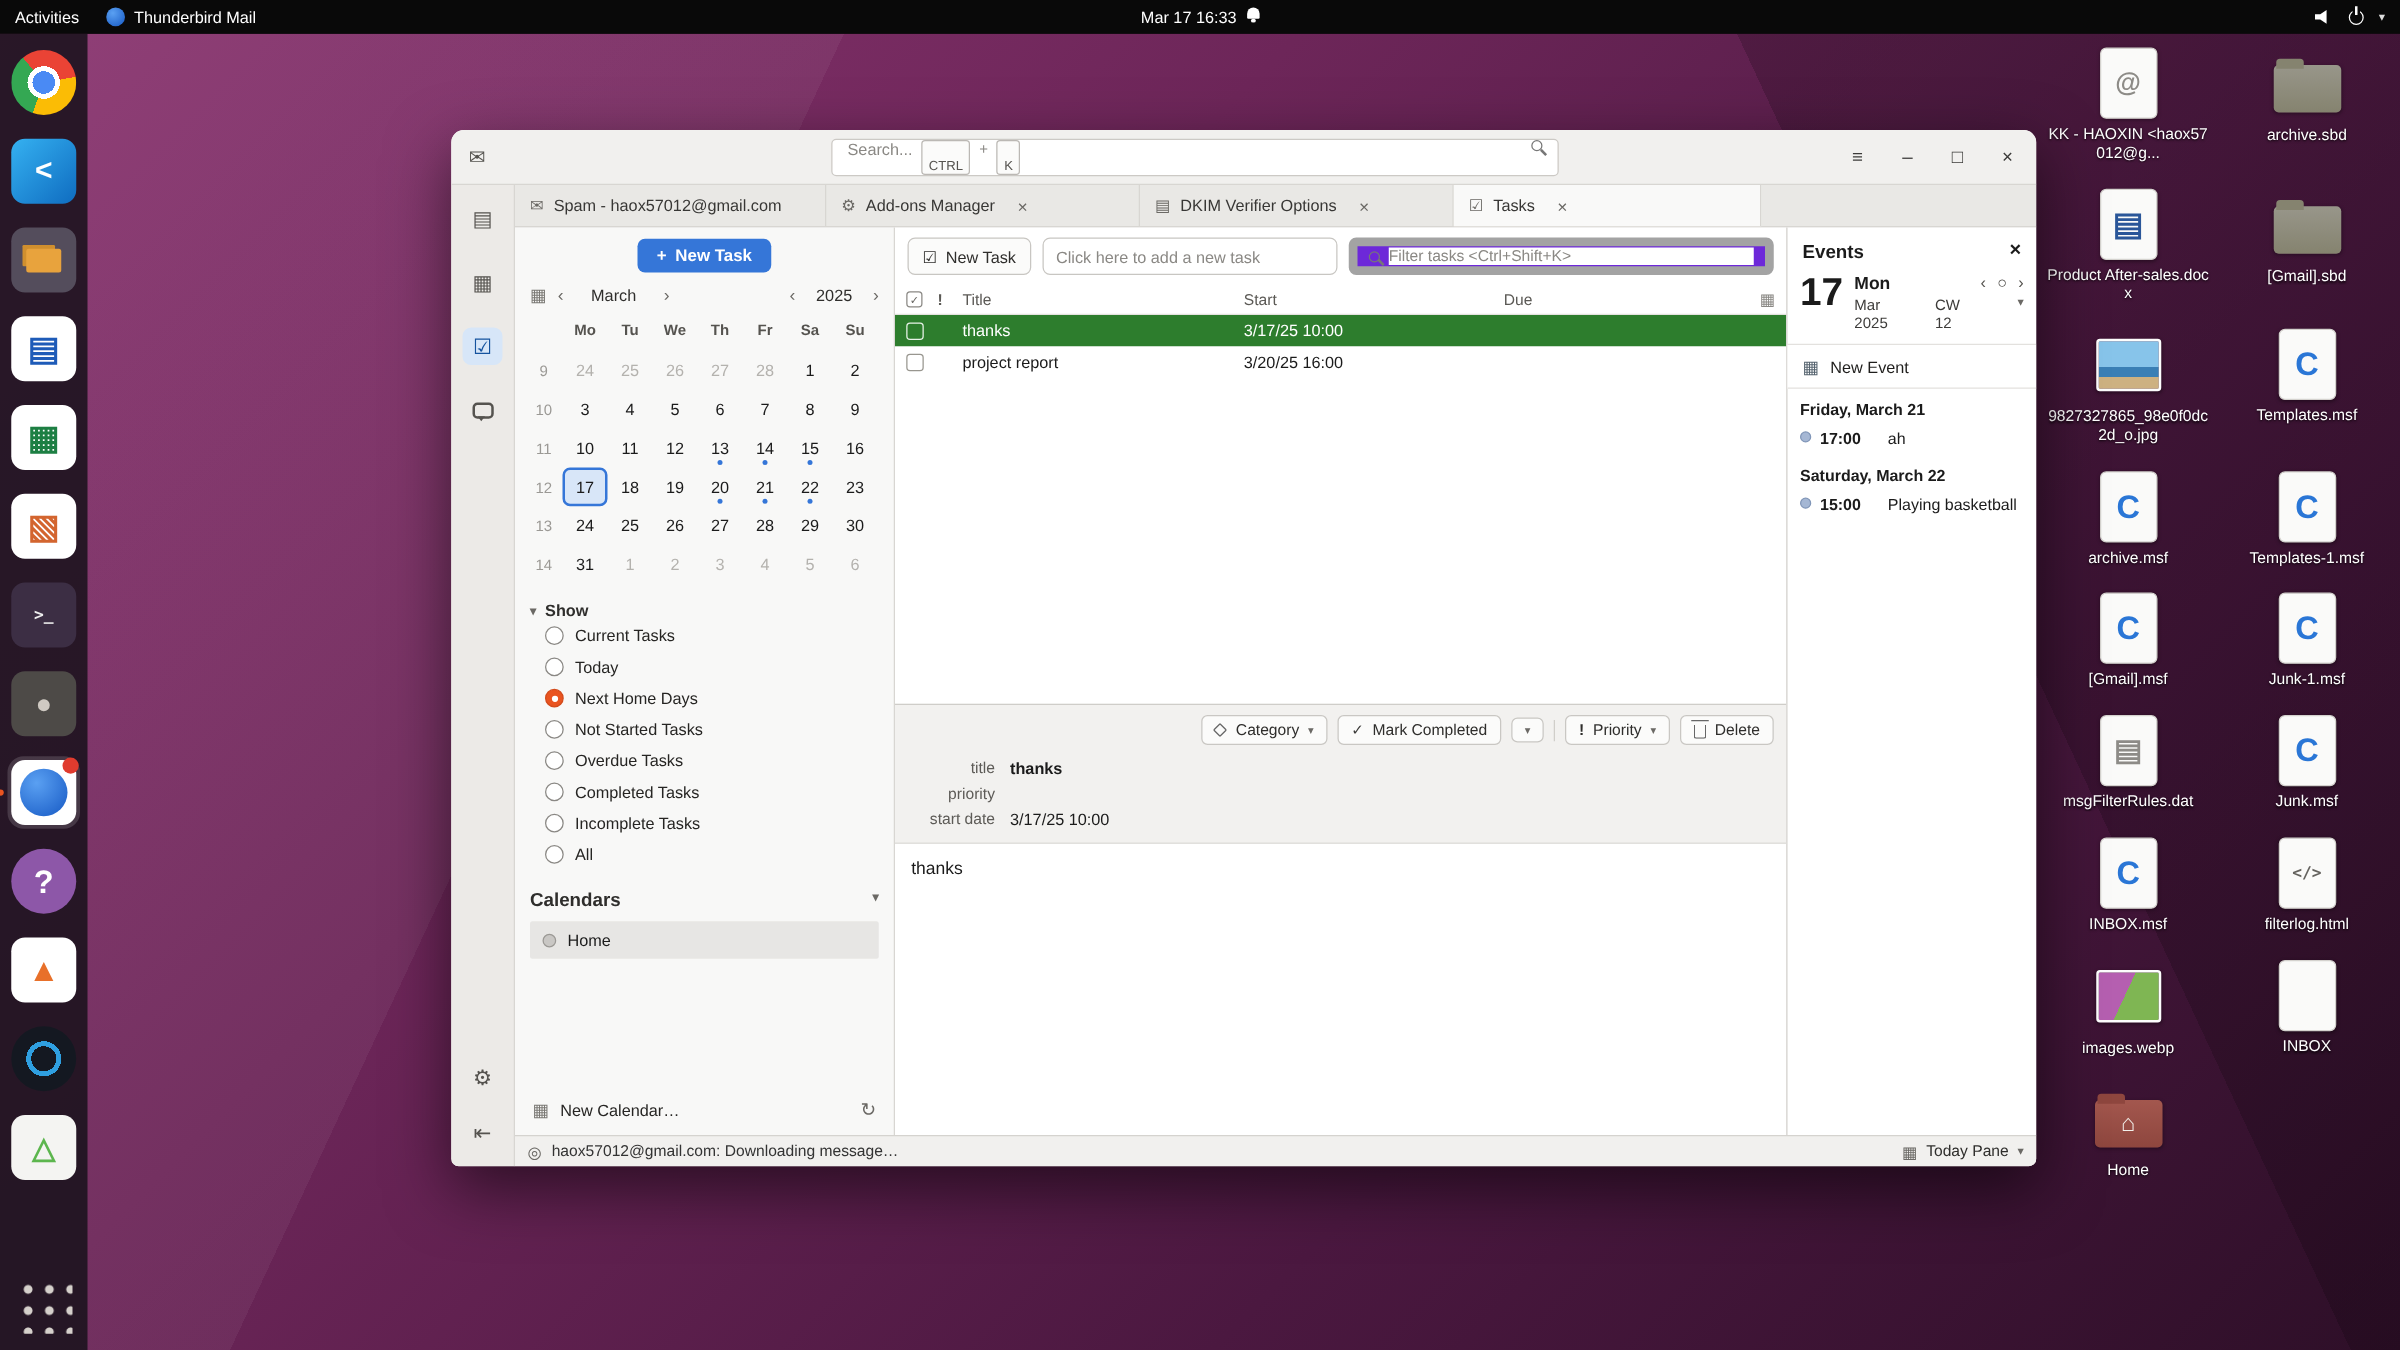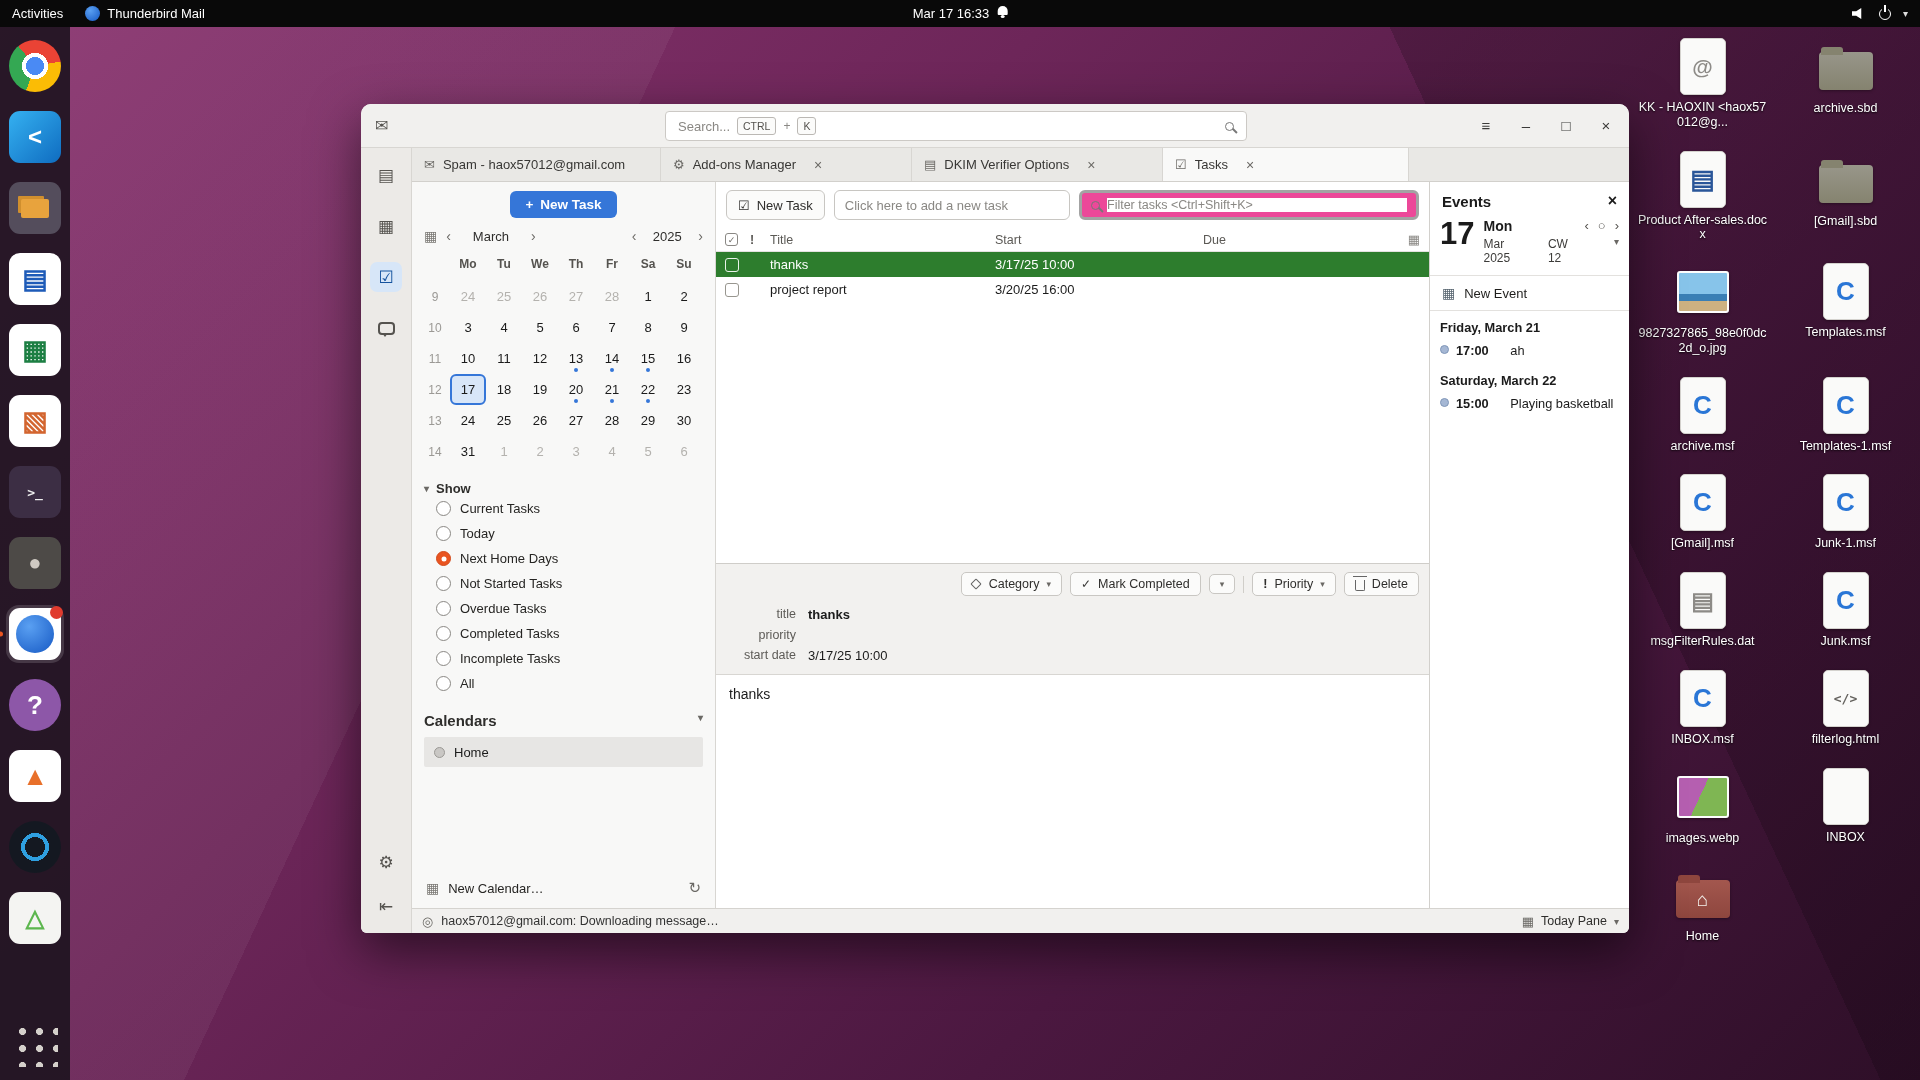--- a/index.html
+++ b/index.html
@@ -67,22 +67,22 @@
 .di-box.home::before{background:linear-gradient(#a3574e,#8e463e)}
 .di-box.home::after{background:#8e463e}
 .di-box.photo::before{content:"";position:absolute;inset:8px 3px;background:linear-gradient(#87c4ea 55%,#3a7fb5 55% 75%,#cdb181 75%);border:2px solid #fdfdfd;border-radius:3px;box-shadow:0 1px 3px rgba(0,0,0,.4)}
 .di-box.webp::before{background:linear-gradient(115deg,#b55fb0 45%,#7fb653 45%)}
 .di-label{color:#fff;font-size:12.5px;text-align:center;line-height:1.18;max-height:31px;overflow:hidden;word-break:break-all;text-shadow:0 1px 2px rgba(0,0,0,.9);padding:0 2px}
 
 
 .window{position:absolute;left:361px;top:104px;width:1268px;height:829px;background:#f6f5f4;border-radius:10px 10px 6px 6px;box-shadow:0 18px 50px rgba(0,0,0,.55);display:flex;flex-direction:column;overflow:hidden;z-index:30}
 .titlebar{height:44px;background:#f1f0ee;border-bottom:1px solid #d8d6d2;display:flex;align-items:center;padding:0 14px;position:relative;flex:none}
 .tb-space-mail{font-size:16px;color:#55534f}
-.gsearch{position:absolute;left:304px;width:582px;height:30px;top:7px;background:#fff;border:1px solid #ccc9c5;border-radius:4px;display:flex;align-items:center;padding:0 12px;color:#8a8884;gap:7px}
-.key{border:1px solid #bbb8b4;border-radius:3px;padding:0 5px;font-size:10.5px;background:#fbfbfa;color:#55534f;line-height:16px}
+.gsearch{position:absolute;left:304px;width:582px;height:30px;top:7px;background:#fff;border:1px solid #ccc9c5;border-radius:4px;display:flex;padding:0 12px;color:#8a8884;gap:7px}
+.key{border:1px solid #bbb8b4;border-radius:3px;padding:12px 5px;font-size:10.5px;background:#fbfbfa;color:#55534f;line-height:16px}
 .gs-plus{color:#8a8884;font-size:12px}
 .mag{width:9px;height:9px;border:1.5px solid #777;border-radius:50%;position:relative;flex:none}
 .mag::after{content:"";position:absolute;width:6px;height:1.5px;background:#777;transform:rotate(45deg);right:-5px;bottom:-2px}
 .gs-mag{margin-left:auto}
 .win-controls{margin-left:auto;display:flex;align-items:center;gap:22px;color:#3b3a38}
 .wc{font-size:15px;width:18px;text-align:center}
 
 .win-body{flex:1;display:flex;min-height:0}
 
 .spaces{width:51px;background:#eceae7;border-right:1px solid #d8d6d2;display:flex;flex-direction:column;align-items:center;padding:12px 0;gap:21px;flex:none}
@@ -133,21 +133,21 @@
 .cal-dot{width:11px;height:11px;border-radius:50%;background:#c9c7c4;border:1px solid #9b9995}
 .newcal-row{margin-top:auto;display:flex;align-items:center;gap:9px;padding:11px 14px;font-size:13px;color:#262523}
 .newcal-row .refresh{margin-left:auto;color:#6b6965;font-size:15px}
 
 
 .tasks-main{flex:1;display:flex;flex-direction:column;background:#fff;min-width:0}
 .t-toolbar{display:flex;align-items:center;gap:9px;padding:8px 10px;flex:none}
 .btn-light{display:flex;align-items:center;gap:7px;border:1px solid #c8c6c2;background:#fbfbfa;border-radius:6px;padding:0 11px;height:30px;font-size:13px;color:#2f2e2c;font-family:inherit}
 .t-add{flex:1;height:30px;border:1px solid #c8c6c2;border-radius:6px;padding:0 10px;font-family:inherit;font-size:13px;color:#1b1b1b;background:#fff}
 .t-add::placeholder,.t-filter::placeholder{color:#8a8884}
-.filter-wrap{width:340px;height:30px;border:3px solid #a3a3a3;border-radius:6px;display:flex;align-items:center;padding:0 9px;gap:7px;background:#ec4899;flex:none}
+.filter-wrap{width:340px;height:30px;border:7px solid #a3a3a3;border-radius:6px;display:flex;align-items:center;padding:0 9px;gap:7px;background:#6d28d9;flex:none}
 .t-filter{border:none;outline:none;flex:1;font-family:inherit;font-size:12.5px;min-width:0}
 .t-grid{display:grid;grid-template-columns:34px 20px 1fr 208px 196px 30px;align-items:center}
 .t-header{height:24px;color:#5b5955;font-size:12.5px;border-bottom:1px solid #e4e2df;flex:none}
 .hcb{width:13px;height:13px;border:1px solid #8a8884;border-radius:3px;display:flex;align-items:center;justify-content:center;font-size:9px;color:#6a6864;margin-left:9px}
 .h-bang{font-weight:bold}
 .h-pick{color:#8a8884;font-size:13px;text-align:center}
 .task-row{height:25px;font-size:13px;color:#1b1b1b}
 .task-row.selected{background:#2d7d2d;color:#fff}
 .cb{width:14px;height:14px;border:1px solid #98968f;border-radius:3px;background:#fff;margin-left:9px;display:block}
 .task-row.selected .cb{background:transparent;border-color:#e9f3e9}

